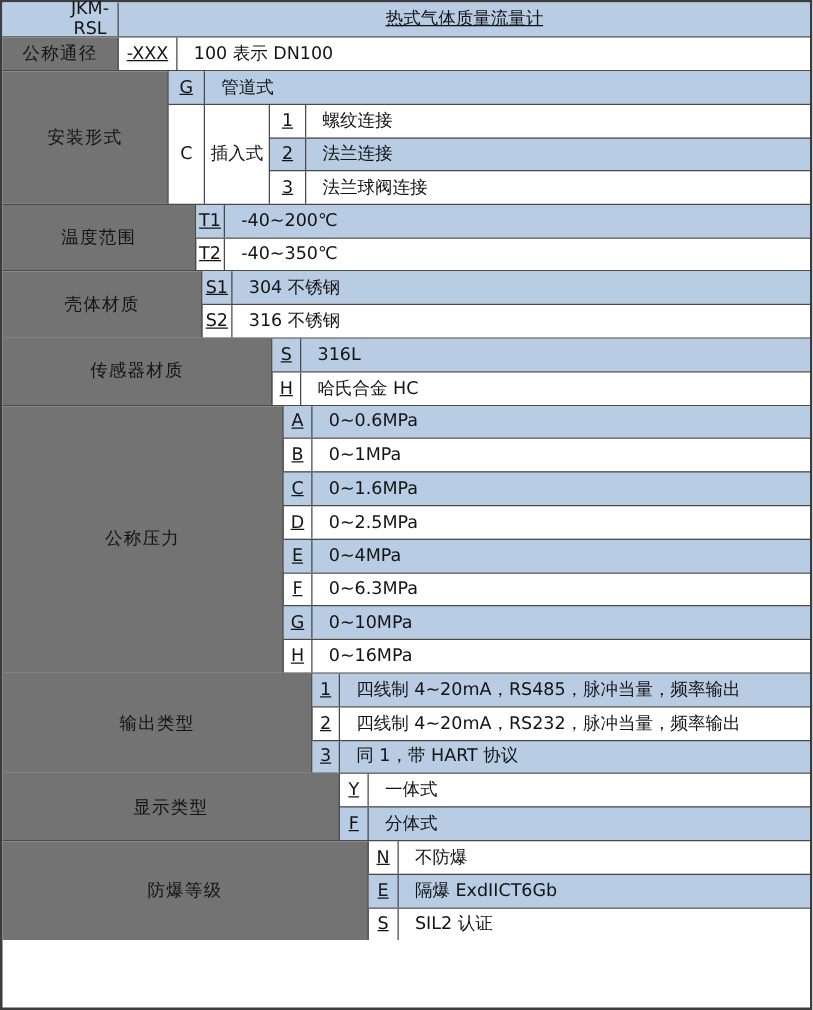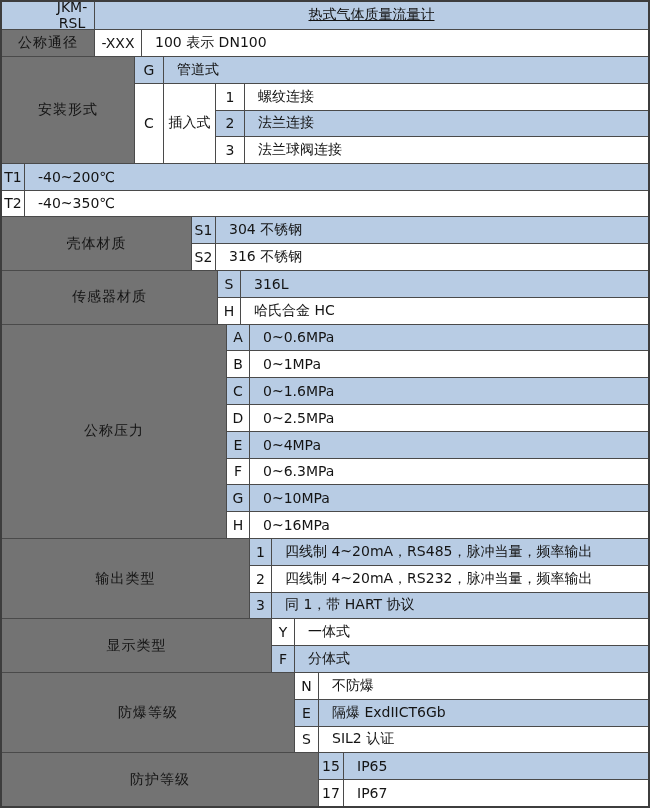--- a/index.html
+++ b/index.html
@@ -27,21 +27,21 @@
     background: #737373;
     text-align: center;
     letter-spacing: 1px;
   }
   .stack { flex: 1; display: flex; flex-direction: column; min-width: 0; }
   .stack > * + * { border-top: 1px solid #4a4a4a; }
   .row { flex: 1; display: flex; align-items: stretch; min-width: 0; }
   .code {
     flex: 0 0 auto;
     border-right: 1px solid #4a4a4a;
-    display: flex; align-items: center; justify-content: center;
+    display: flex; align-items: center; justify-content: center; text-decoration: underline;
   }
   .val {
     flex: 1; min-width: 0;
     display: flex; align-items: center;
     padding-left: 13px;
     white-space: nowrap; overflow: hidden;
   }
   .val.center { justify-content: center; padding-left: 0; text-decoration: underline; }
   .group { flex: 3; display: flex; min-width: 0; }
   .gcell {
@@ -90,34 +90,35 @@
           <div class="row">
             <div class="code" style="width:29px">3</div>
             <div class="val">法兰球阀连接</div>
           </div>
         </div>
       </div>
     </div>
   </div>
 
   <div class="sec" style="height:53.6px">
+    <div class="label" style="width:155px">温度范围</div>
     <div class="stack">
       <div class="row alt">
         <div class="code" style="width:23px">T1</div>
         <div class="val">-40~200℃</div>
       </div>
       <div class="row">
         <div class="code" style="width:23px">T2</div>
         <div class="val">-40~350℃</div>
       </div>
     </div>
   </div>
 
   <div class="sec" style="height:53.6px">
-    <div class="label" style="width:190px">壳体材质</div>
+    <div class="label" style="width:160px">壳体材质</div>
     <div class="stack">
       <div class="row alt">
         <div class="code" style="width:24px">S1</div>
         <div class="val">304 不锈钢</div>
       </div>
       <div class="row">
         <div class="code" style="width:24px">S2</div>
         <div class="val">316 不锈钢</div>
       </div>
     </div>
@@ -218,27 +219,14 @@
         <div class="code" style="width:24px">E</div>
         <div class="val">隔爆 ExdIICT6Gb</div>
       </div>
       <div class="row">
         <div class="code" style="width:24px">S</div>
         <div class="val">SIL2 认证</div>
       </div>
     </div>
   </div>
 
-  <div class="sec" style="height:53.6px">
-    <div class="label" style="width:317px">防护等级</div>
-    <div class="stack">
-      <div class="row alt">
-        <div class="code" style="width:25px">15</div>
-        <div class="val">IP65</div>
-      </div>
-      <div class="row">
-        <div class="code" style="width:25px">17</div>
-        <div class="val">IP67</div>
-      </div>
-    </div>
-  </div>
 
 </div>
 
 </body></html>

